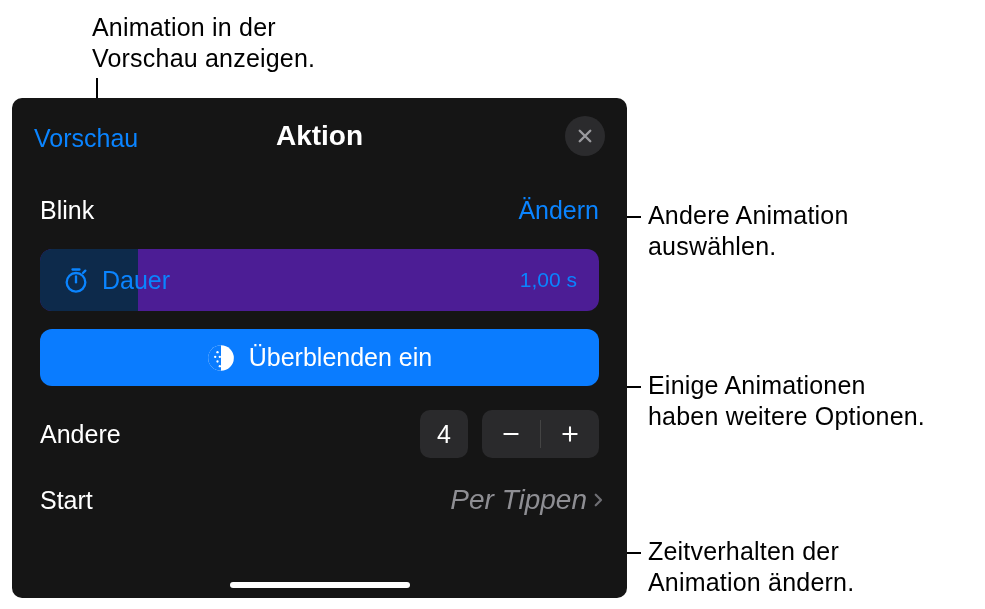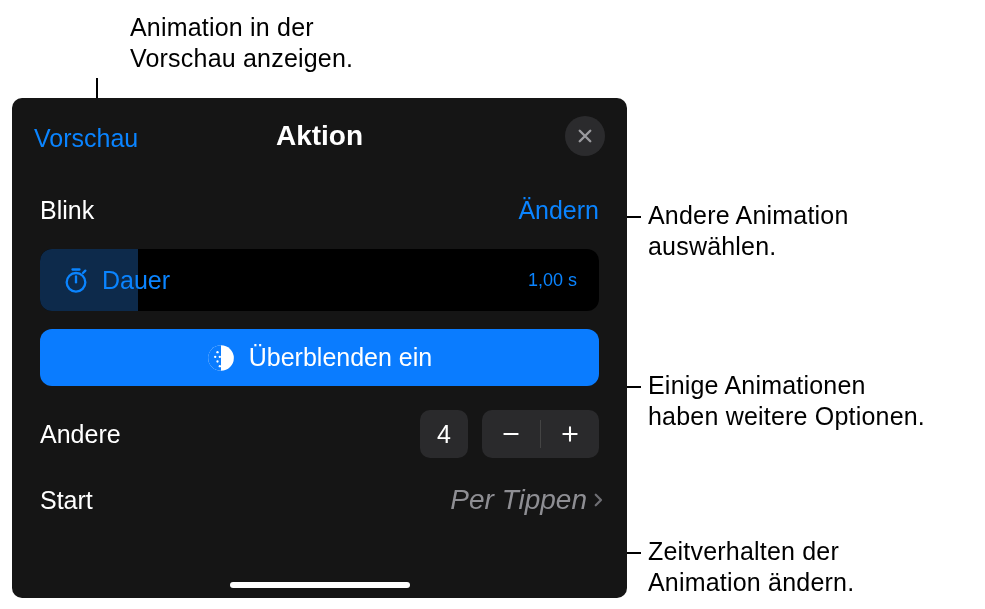--- a/index.html
+++ b/index.html
@@ -85,21 +85,21 @@
       color: #fff;
     }
     .change-link {
       color: #0a84ff;
       font-size: 25px;
     }
     .duration-row {
       margin: 6px 28px 0 28px;
       height: 62px;
       border-radius: 12px;
-      background: #000000;
+      background: #4c1d95;
       position: relative;
       overflow: hidden;
       display: flex;
       align-items: center;
       justify-content: space-between;
       padding: 0 22px;
     }
     .duration-fill {
       position: absolute;
       left: 0;
@@ -114,21 +114,21 @@
       gap: 12px;
       position: relative;
       z-index: 1;
     }
     .duration-label {
       color: #0a84ff;
       font-size: 25px;
     }
     .duration-value {
       color: #0a84ff;
-      font-size: 18px;
+      font-size: 21px;
       position: relative;
       z-index: 1;
     }
     .timer-icon {
       width: 28px;
       height: 28px;
     }
     .blend-btn {
       margin: 18px 28px 0 28px;
       height: 57px;
@@ -227,21 +227,21 @@
       transform: translateX(-50%);
       width: 180px;
       height: 6px;
       border-radius: 3px;
       background: #fff;
     }
   </style>
 </head>
 <body>
 
-<div class="callout" style="left:92px; top:12px; white-space:pre-line;margin-left:38px;">Animation in der
+<div class="callout" style="left:92px; top:12px; white-space:pre-line;">Animation in der
 Vorschau anzeigen.</div>
 <div class="callout-line" style="left:96px; top:78px; width:2px; height:42px;"></div>
 
 <div class="callout" style="left:648px; top:200px; white-space:pre-line;">Andere Animation
 auswählen.</div>
 <div class="callout-line" style="left:583px; top:216px; width:58px; height:2px;"></div>
 
 <div class="callout" style="left:648px; top:370px; white-space:pre-line;">Einige Animationen
 haben weitere Optionen.</div>
 <div class="callout-line" style="left:605px; top:386px; width:36px; height:2px;"></div>

